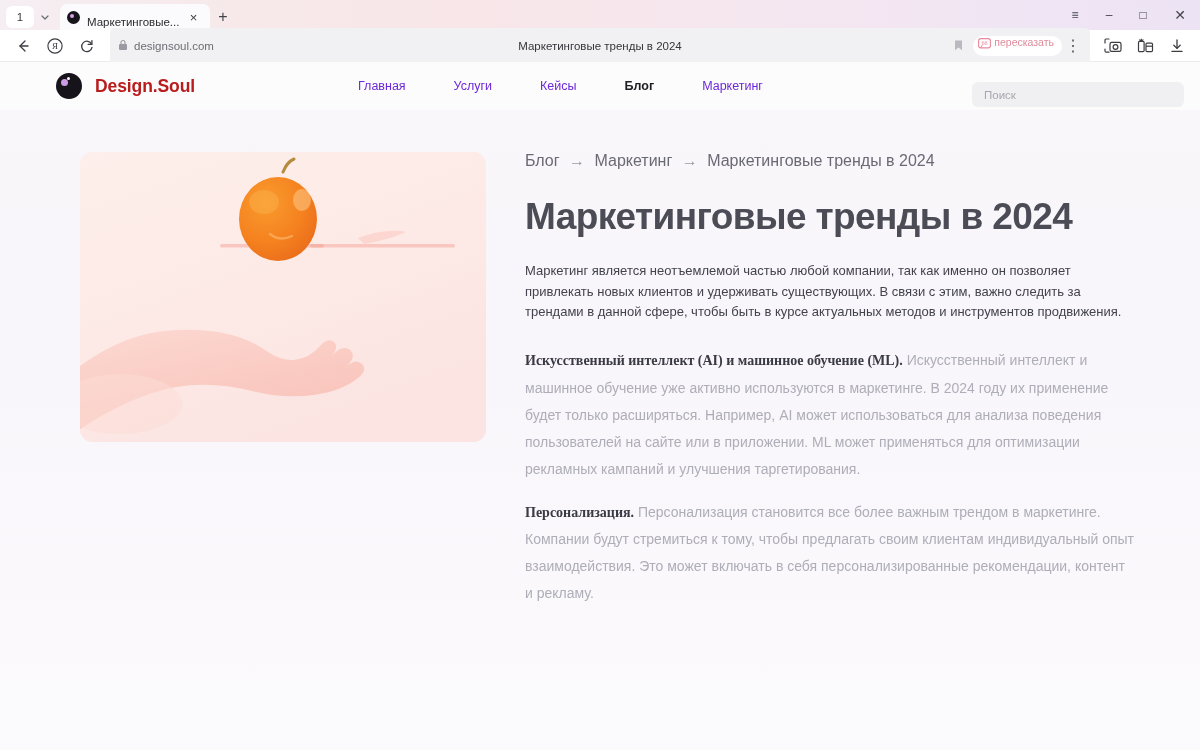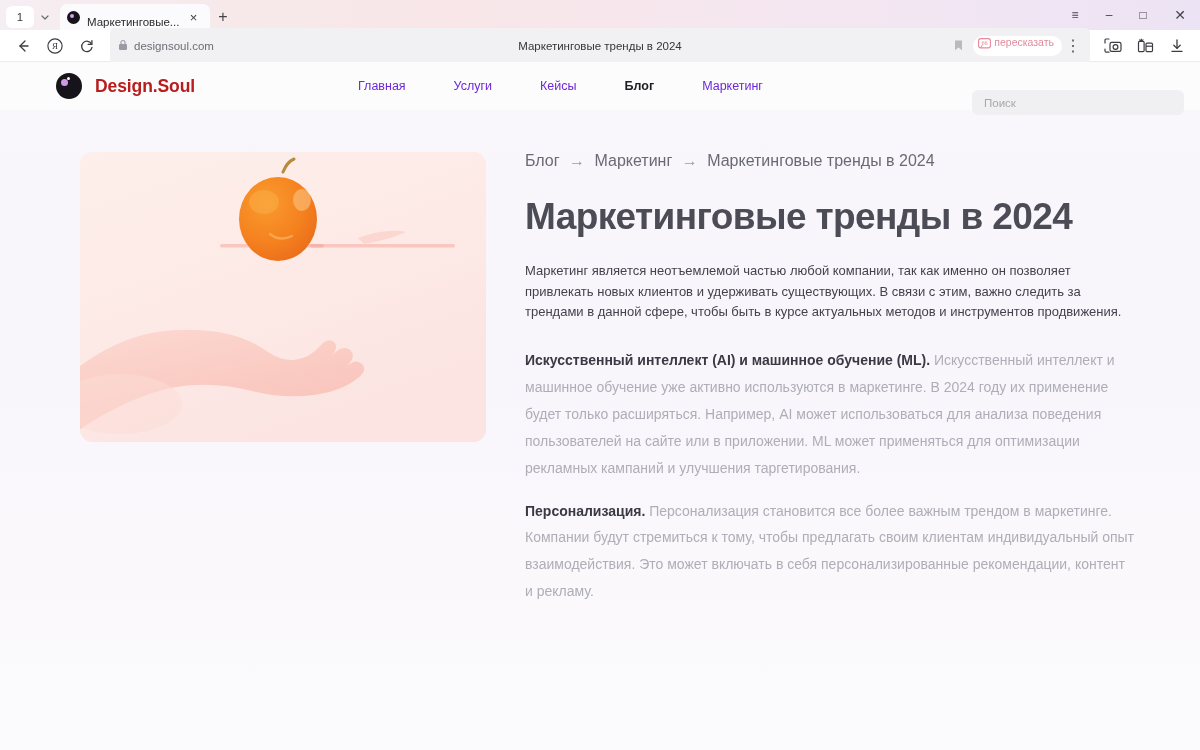--- a/index.html
+++ b/index.html
@@ -103,21 +103,21 @@
     background:#cf9ae4; left:5px; top:6px; }
   .brand-mark .dot-w { position:absolute; width:3px; height:3px; border-radius:50%;
     background:#fff; left:11px; top:4px; }
   .brand-name { font-size:17.5px; font-weight:bold; color:#b91c1c; letter-spacing:-0.1px; }
 
   .nav { display:flex; align-items:center; gap:48px; margin-left:163px; }
   .nav-item { font-size:12.5px; color:#6d28d9; white-space:nowrap; }
   .nav-item.active { color:#1d1d21; font-weight:bold; }
 
   .searchbox {
-    position:absolute; right:16px; top:28px; width:212px; height:25px;
+    position:absolute; right:16px; top:20px; width:212px; height:25px;
     background:#f0f0f2; border-radius:6px; display:flex; align-items:center;
     padding:0 12px;
   }
   .searchbox input {
     border:none; background:transparent; outline:none; width:100%;
     font-family:"Liberation Sans", sans-serif; font-size:11.5px; color:#6e6e76;
   }
   .searchbox input::placeholder { color:#a7a7b0; }
 
   .content { display:flex; padding:42px 0 0 0; position:relative; }
@@ -132,21 +132,21 @@
   .crumb { font-size:16px; color:#6a6a74; margin-bottom:26px; }
   .crumb .sep { color:#9a9aa4; margin:0 5px; }
   .title {
     font-size:37px; font-weight:bold; color:#4c4c56; letter-spacing:-0.6px;
     line-height:1.12; margin-bottom:24px;
   }
   .lead {
     font-size:13px; color:#43434d; line-height:1.56; margin-bottom:25px;
   }
   .para { font-size:14px; line-height:1.92; color:#aeaeb8; margin-bottom:16px; }
-  .para b { color:#3a3a44; font-weight:bold; }
+  .para b { color:#3a3a44; font-weight:bold;font-family:Liberation Serif, serif; }
 
   .fade {
     position:absolute; left:0; right:0; bottom:0; height:92px;
     background:linear-gradient(180deg,rgba(251,250,252,0) 0%,rgba(251,250,252,0.82) 52%,#fbfafc 100%);
     pointer-events:none;
   }
 </style>
 </head>
 <body>
 

